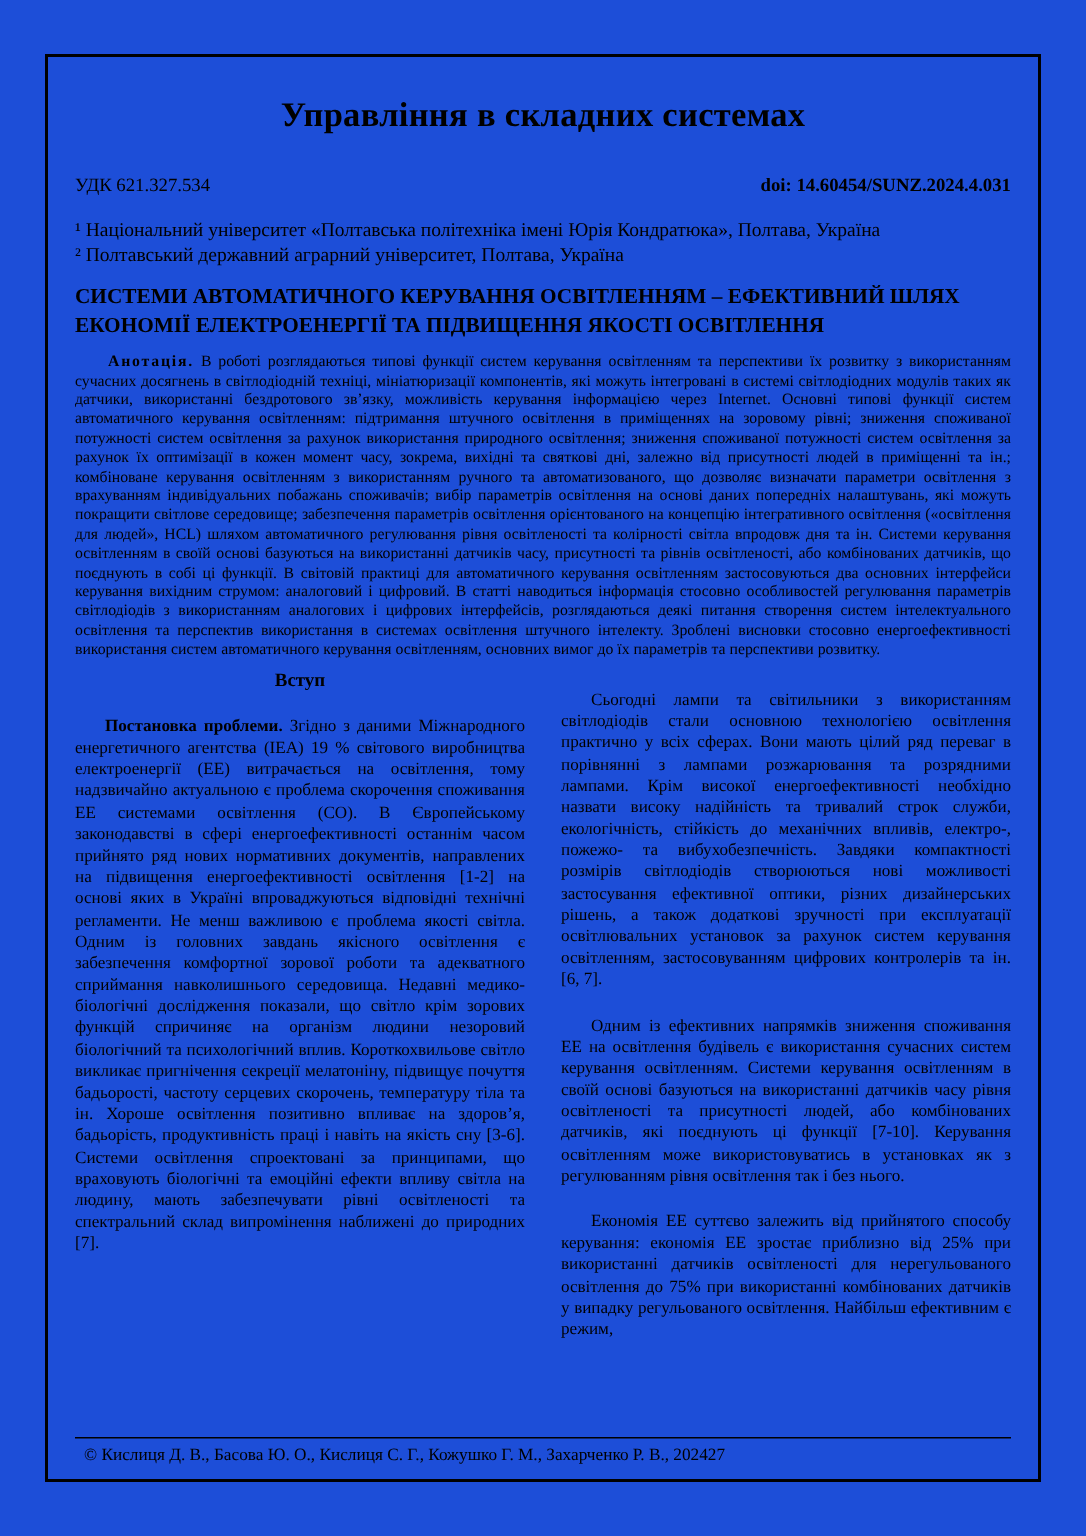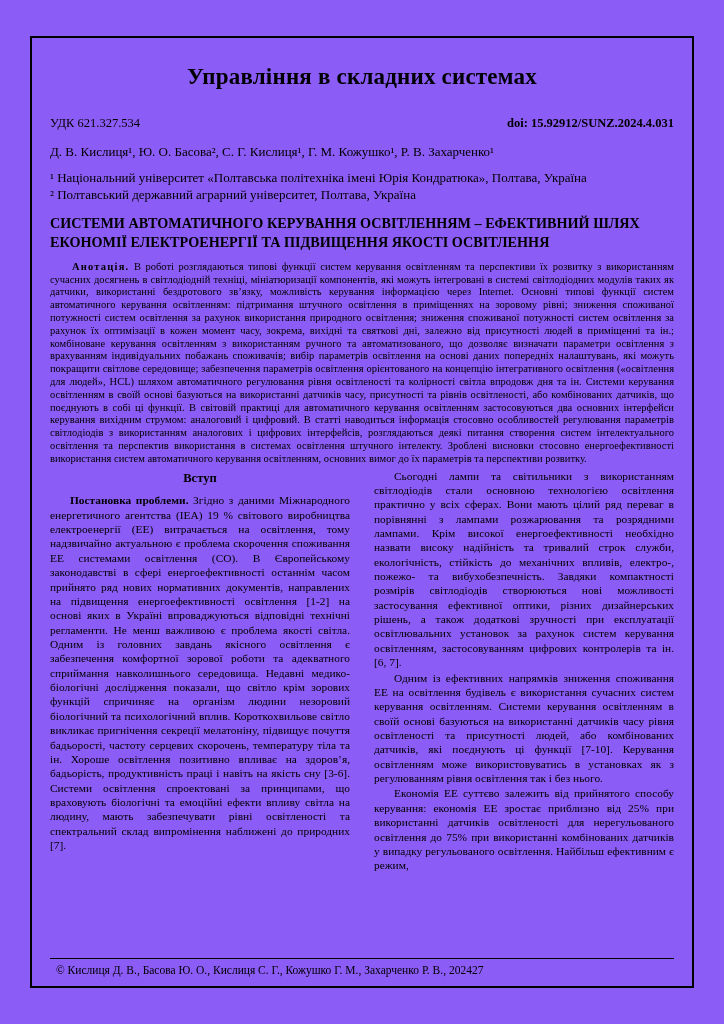--- a/index.html
+++ b/index.html
@@ -6,21 +6,21 @@
   * { margin: 0; padding: 0; box-sizing: border-box; }
   html, body { background: #ffffff; }
   body {
     width: 724px; height: 1024px;
     font-family: "Liberation Serif", "DejaVu Serif", serif;
     color: #000;
   }
   .page {
     width: 724px; height: 1024px;
     padding: 36px 30px;
-    background: #8b5cf6;
+    background: #1d4ed8;
   }
   .frame {
     width: 100%; height: 100%;
     border: 2px solid #000;
     padding: 10px 18px 8px 18px;
     display: flex; flex-direction: column;
     overflow: hidden;
   }
   .journal-header {
     text-align: center;
@@ -70,43 +70,42 @@
     text-align: justify;
     overflow: hidden;
   }
   .col { flex: 1 1 0; min-width: 0; }
   .section-heading {
     text-align: center;
     font-size: 12.6px;
     font-weight: bold;
     margin: 2px 0 7px 0;
   }
-  .body-par { text-indent: 20px; margin-bottom: 1px; }
+  .body-par { text-indent: 20px; margin-bottom: 1px; margin-top: 16px; }
   .footer {
     margin-top: auto;
     border-top: 1.5px solid #000;
     display: flex; justify-content: flex-start; align-items: baseline;
     font-size: 11.5px;
     padding: 5px 6px 2px 6px;
   }
 </style>
 </head>
 <body>
 
 <div class="page">
   <div class="frame">
 
     <h1 class="journal-header">Управління в складних системах</h1>
 
     <div class="meta-row">
       <span class="udc">УДК 621.327.534</span>
-      <span class="doi">doi: 15.92912/SUNZ.2024.4.031</span>
+      <span class="doi">doi: 14.60454/SUNZ.2024.4.031</span>
     </div>
 
-    <div class="authors">Д. В. Кислиця¹, Ю. О. Басова², С. Г. Кислиця¹, Г. М. Кожушко¹, Р. В. Захарченко¹</div>
 
     <div class="affiliations">
       <div>¹ Національний університет «Полтавська політехніка імені Юрія Кондратюка», Полтава, Україна</div>
       <div>² Полтавський державний аграрний університет, Полтава, Україна</div>
     </div>
 
     <h2 class="article-title">СИСТЕМИ АВТОМАТИЧНОГО КЕРУВАННЯ ОСВІТЛЕННЯМ – ЕФЕКТИВНИЙ ШЛЯХ ЕКОНОМІЇ ЕЛЕКТРОЕНЕРГІЇ ТА ПІДВИЩЕННЯ ЯКОСТІ ОСВІТЛЕННЯ</h2>
 
     <p class="abstract"><span class="lead spaced">Анотація.</span><span> В роботі розглядаються типові функції систем керування освітленням та перспективи їх розвитку з використанням сучасних досягнень в світлодіодній техніці, мініатюризації компонентів, які можуть інтегровані в системі світлодіодних модулів таких як датчики, використанні бездротового зв’язку, можливість керування інформацією через Internet. Основні типові функції систем автоматичного керування освітленням: підтримання штучного освітлення в приміщеннях на зоровому рівні; зниження споживаної потужності систем освітлення за рахунок використання природного освітлення; зниження споживаної потужності систем освітлення за рахунок їх оптимізації в кожен момент часу, зокрема, вихідні та святкові дні, залежно від присутності людей в приміщенні та ін.; комбіноване керування освітленням з використанням ручного та автоматизованого, що дозволяє визначати параметри освітлення з врахуванням індивідуальних побажань споживачів; вибір параметрів освітлення на основі даних попередніх налаштувань, які можуть покращити світлове середовище; забезпечення параметрів освітлення орієнтованого на концепцію інтегративного освітлення («освітлення для людей», HCL) шляхом автоматичного регулювання рівня освітленості та колірності світла впродовж дня та ін. Системи керування освітленням в своїй основі базуються на використанні датчиків часу, присутності та рівнів освітленості, або комбінованих датчиків, що поєднують в собі ці функції. В світовій практиці для автоматичного керування освітленням застосовуються два основних інтерфейси керування вихідним струмом: аналоговий і цифровий. В статті наводиться інформація стосовно особливостей регулювання параметрів світлодіодів з використанням аналогових і цифрових інтерфейсів, розглядаються деякі питання створення систем інтелектуального освітлення та перспектив використання в системах освітлення штучного інтелекту. Зроблені висновки стосовно енергоефективності використання систем автоматичного керування освітленням, основних вимог до їх параметрів та перспективи розвитку.</span></p>
 

